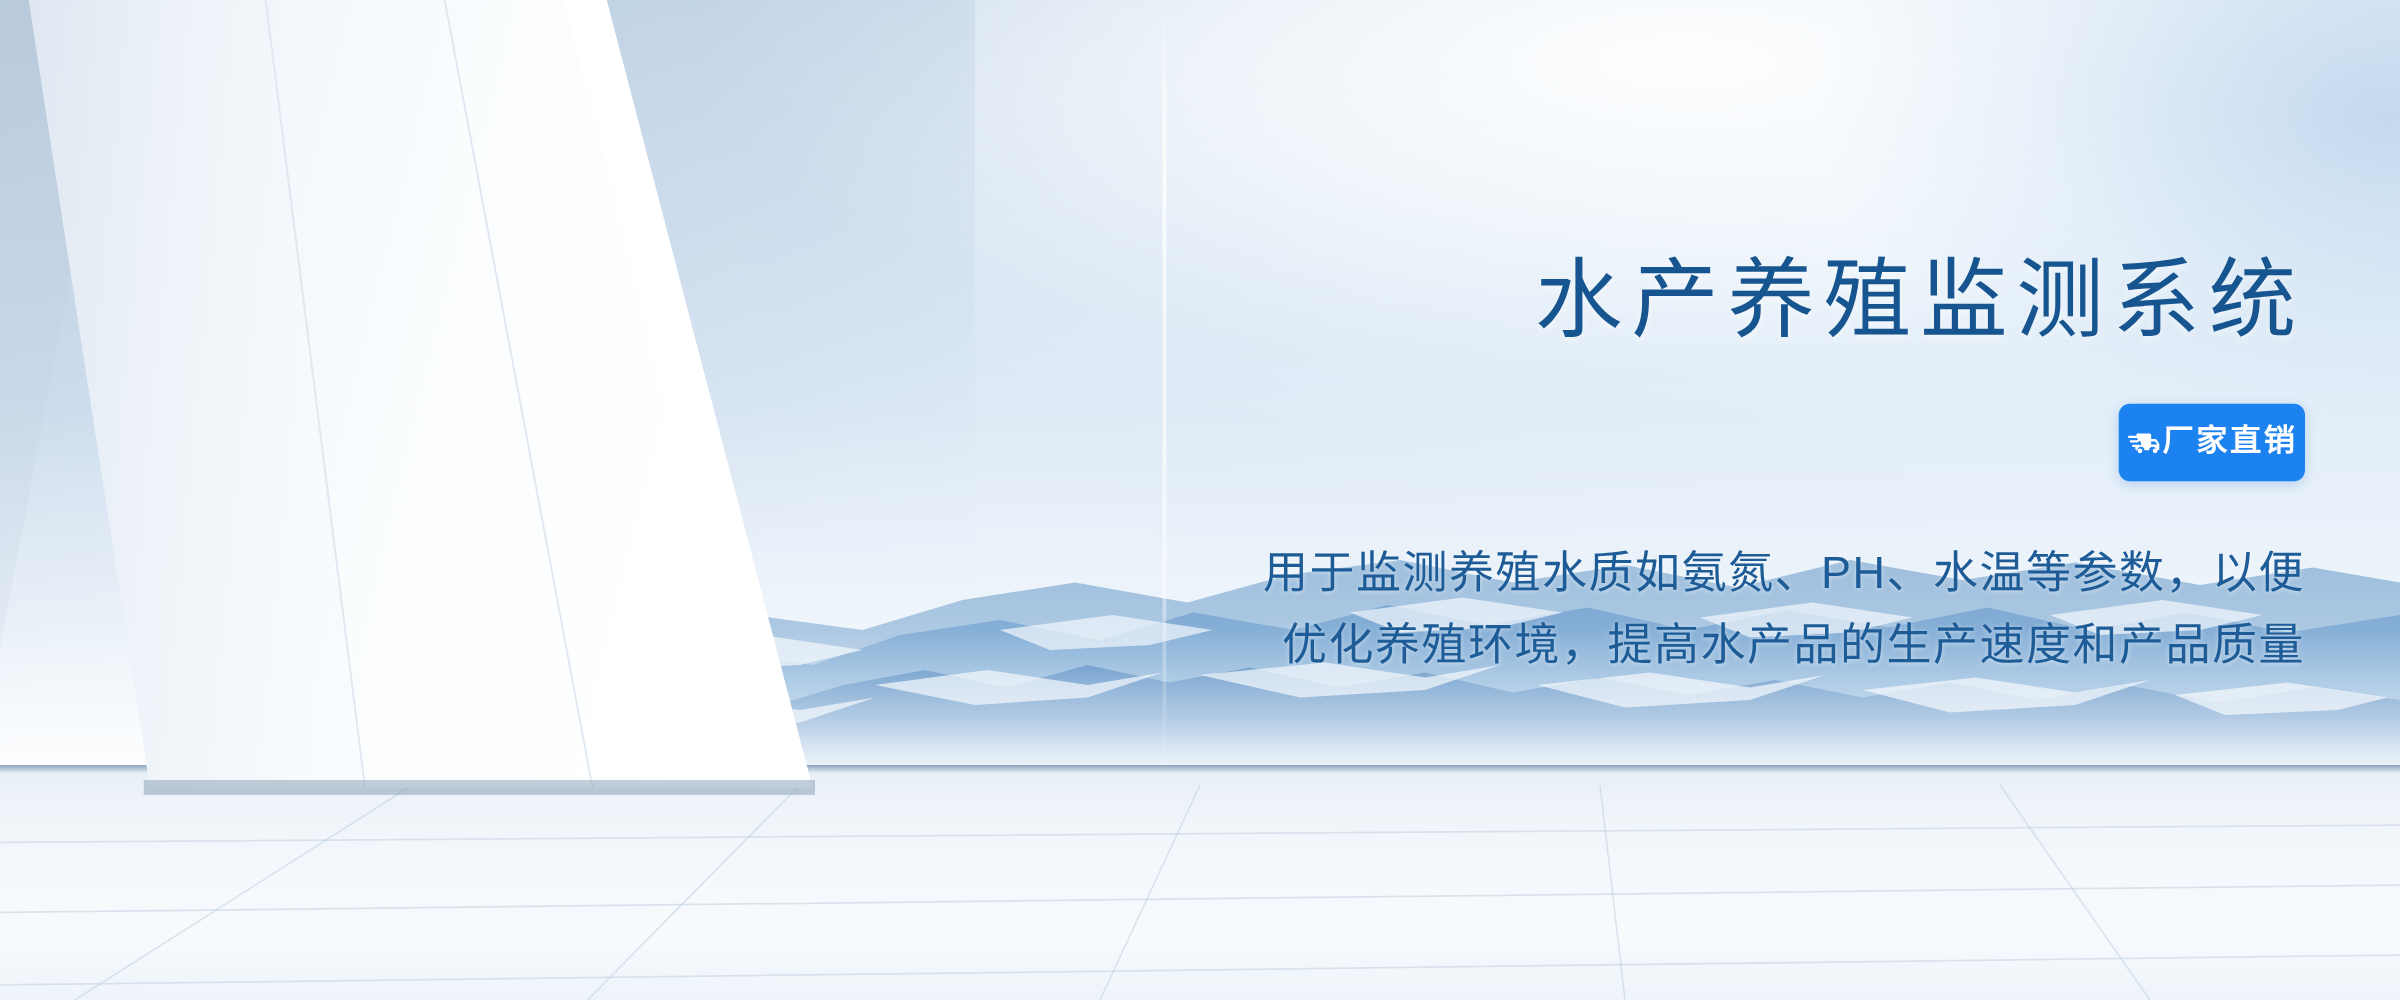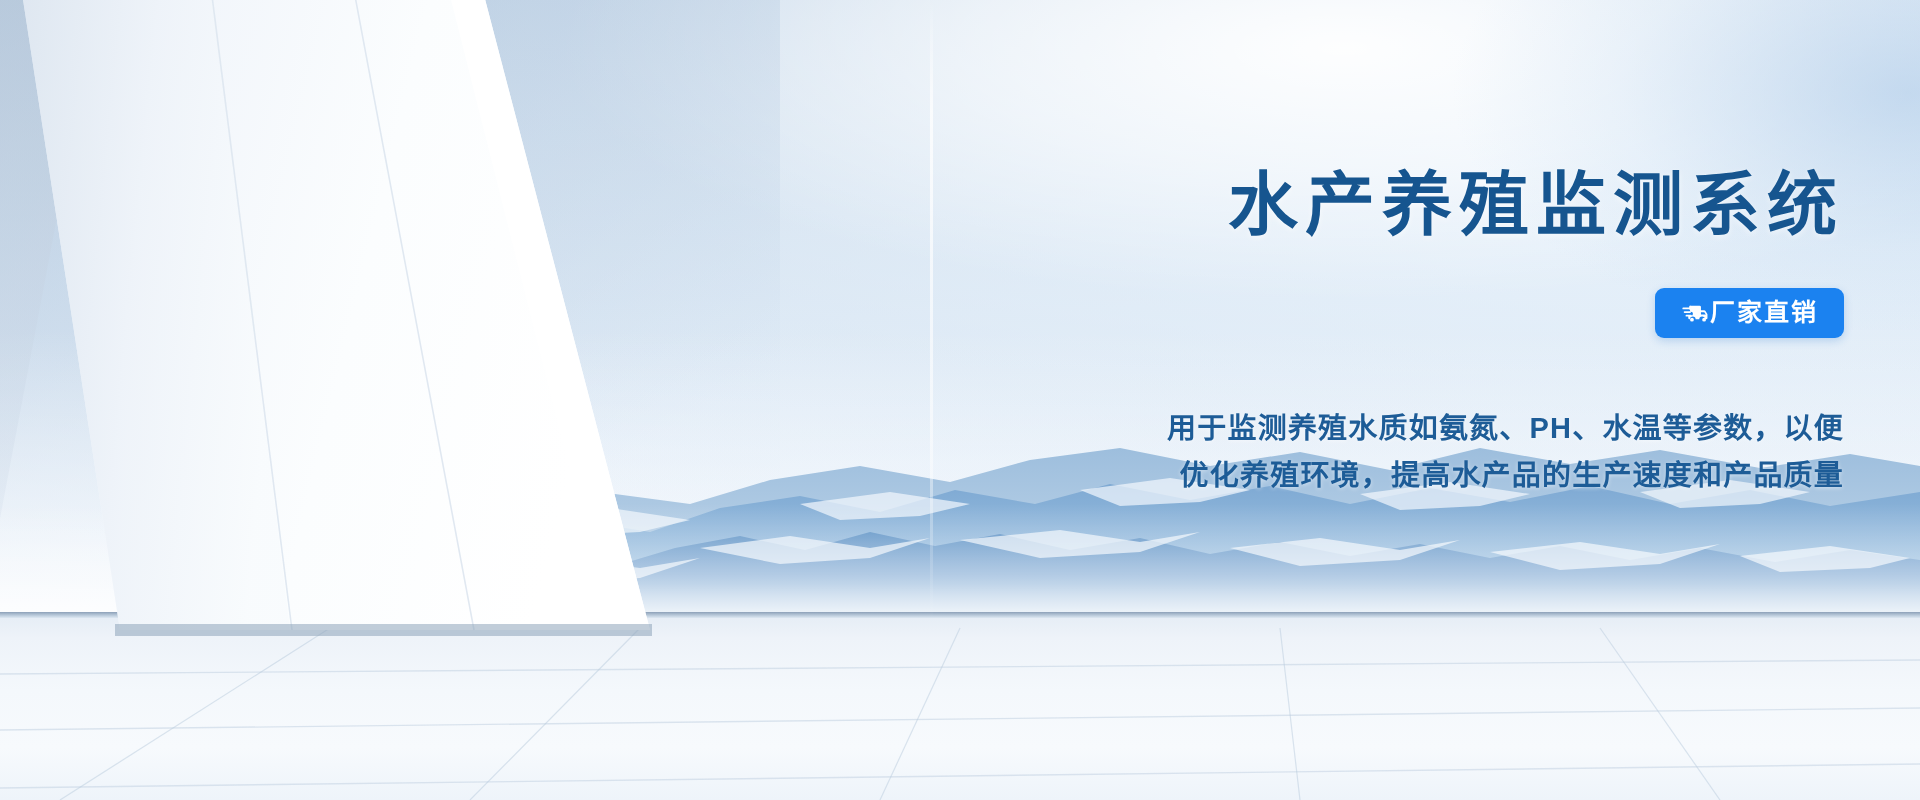--- a/index.html
+++ b/index.html
@@ -68,54 +68,55 @@
 
   
   .content{
     position:absolute; right:76px; top:168px;
     width:900px;
     text-align:right;
     z-index:8;
   }
   .title{
     font-size:70px;
-    font-weight:bold;
+    font-weight:normal;
     color:#16558f;
     letter-spacing:7px;
     line-height:1.08;
     white-space:nowrap;
     text-shadow:0 2px 6px rgba(255,255,255,0.55);
+    margin-top:35px;
   }
   .badges{
     display:flex; justify-content:flex-end; align-items:center;
     gap:39px;
     margin-top:44px;
   }
   .badge{
     display:inline-flex; align-items:center; 
     background:#1b82f0;
     border-radius:9px;
-    padding:0 26px;
-    height:50px;
+    padding:0 6px;
+    height:62px;
     box-shadow:0 3px 9px rgba(24,110,206,0.22);
   }
   .badge-label{
     color:#ffffff; font-size:25px; font-weight:bold; letter-spacing:2px;
     white-space:nowrap; line-height:1;
   }
   .badge-icon{ width:29px; height:29px; flex:0 0 29px; display:block; }
   .badge-icon svg{ display:block; width:100%; height:100%; fill:#ffffff; }
 
   .desc{
-    margin-top:67px;
+    margin-top:44px;
     color:#1d5c97;
-    font-size:29px;
+    font-size:36px;
     line-height:1.62;
     letter-spacing:1.2px;
-    font-weight:700;
+    font-weight:400;
     text-shadow:0 1px 4px rgba(255,255,255,0.5);
   }
   .desc-line{ display:block; white-space:nowrap; }
 </style>
 </head>
 <body>
 
 <div class="banner">
 
   <div class="sky"></div>

